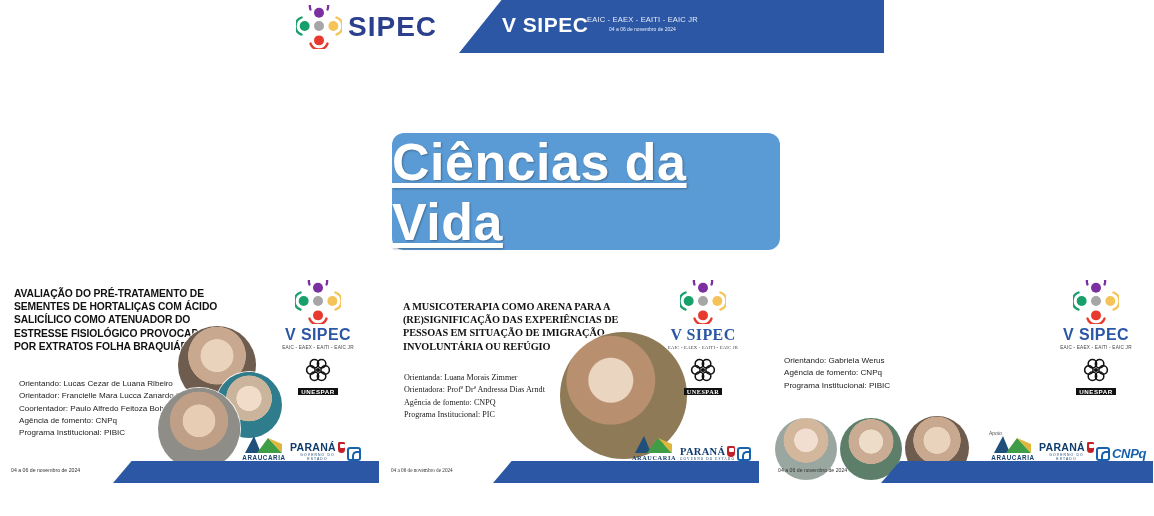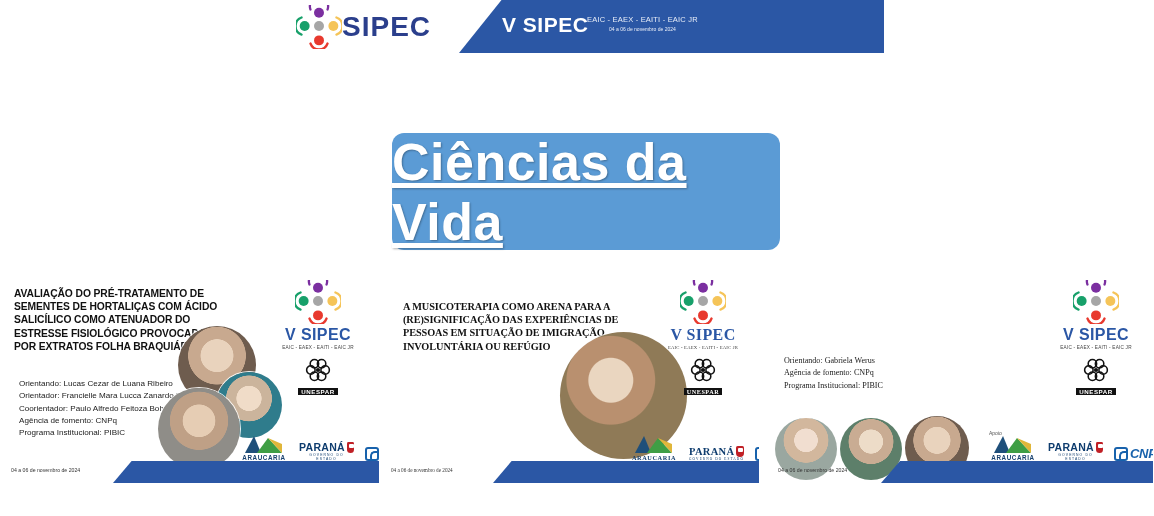--- a/index.html
+++ b/index.html
@@ -21,21 +21,21 @@
   }
   #top-banner-blue {
     position: absolute;
     left: 175px; top: 0; width: 425px; height: 53px;
     background: #2b57a5;
     clip-path: polygon(10% 0, 100% 0, 100% 100%, 0 100%);
   }
   #top-banner-left {
     position: absolute;
     left: 0; top: 0; width: 185px; height: 53px;
-    display: flex; align-items: center; 
+    display: flex; align-items: center; gap: 6px;
     padding-left: 12px;
   }
   .sipec-mark {
     position: relative;
     width: 46px; height: 44px;
     flex: 0 0 auto;
   }
 
   #top-banner .sipec-word {
     font-size: 28px; font-weight: bold; letter-spacing: 1px;
@@ -104,21 +104,21 @@
   .poster-card.c3 .card-title { left: 14px; top: 9px; width: 255px; }
 
   .card-meta {
     position: absolute;
     font-size: 8.1px;
     line-height: 1.52;
     color: #1a1a1a;
   }
   .poster-card.c1 .card-meta { left: 19px; top: 100px; }
   .poster-card.c2 .card-meta { left: 24px; top: 94px; }
-  .poster-card.c3 .card-meta { left: 17px; top: 77px; font-family: Liberation Serif, serif; }
+  .poster-card.c3 .card-meta { left: 17px; top: 77px; }
   .card-meta div { white-space: nowrap; }
 
   
   .card-logo-block {
     position: absolute;
     top: 2px;
     width: 92px;
     text-align: center;
   }
   .poster-card.c1 .card-logo-block { left: 272px; }
@@ -136,21 +136,21 @@
   }
   .unespar-wrap { margin-top: 7px; display:flex; flex-direction:column; align-items:center;}
   .unespar-txt {
     font-size: 6.2px; font-weight: bold; color: #111; letter-spacing: .5px;
     background: #111; color: #fff; padding: 0 3px; margin-top: 1px;
   }
 
   
   .sponsors {
     position: absolute;
-    display: flex; align-items: flex-end; gap: 11px; margin-top: 24px;
+    display: flex; align-items: flex-end; gap: 2px; margin-top: 24px;
   }
   .poster-card.c1 .sponsors { left: 240px; bottom: 22px; }
   .poster-card.c2 .sponsors { left: 250px; bottom: 22px; }
   .poster-card.c3 .sponsors { left: 222px; bottom: 22px; }
   .apoio-label {
     position: absolute; font-size: 5px; color: #555;
   }
   .poster-card.c3 .apoio-label { left: 222px; bottom: 47px; }
 
   .logo-araucaria { width: 48px; text-align: center; }
@@ -304,20 +304,26 @@
 
     <div class="card-footer">
       <div class="bar"></div>
       <div class="date">04 a 06 de novembro de 2024</div>
     </div>
   </div>
 
   <div class="poster-card c2">
     <div class="card-title">A MUSICOTERAPIA COMO ARENA PARA A (RE)SIGNIFICAÇÃO DAS EXPERIÊNCIAS DE PESSOAS EM SITUAÇÃO DE IMIGRAÇÃO INVOLUNTÁRIA OU REFÚGIO</div>
 
+    <div class="card-meta">
+      <div>Orientanda: Luana Morais Zimmer</div>
+      <div>Orientadora: Profª Drª Andressa Dias Arndt</div>
+      <div>Agência de fomento: CNPQ</div>
+      <div>Programa Institucional: PIC</div>
+    </div>
 
     <div class="photo" style="left: 180px; top: 54px; width: 127px; height: 127px; background-image: radial-gradient(circle at 40% 38%, rgb(234, 214, 192) 0px, rgb(234, 214, 192) 20%, rgb(185, 144, 111) 21%, rgb(185, 144, 111) 40%, rgb(143, 122, 87) 41%, rgb(143, 122, 87) 100%);"></div>
 
     <div class="card-logo-block">
       <div class="sipec-mark"><svg viewBox="0 0 46 46" width="46" height="44">
             <path d="M 14.07292010253387 4.750808638406148 A 9.5 9.5 0 1 1 31.92707989746613 4.750808638406147" stroke="#7b2fa0" stroke-width="2.4" fill="none" stroke-linecap="round"></path>
             <circle cx="23" cy="8" r="5.2" fill="#7b2fa0"></circle>
             <path d="M 4.750808638406147 30.92707989746613 A 9.5 9.5 0 0 1 4.750808638406141 13.072920102533873" stroke="#17a06a" stroke-width="2.4" fill="none" stroke-linecap="round"></path>
             <circle cx="8" cy="22" r="5.2" fill="#17a06a"></circle>
             <circle cx="23" cy="22" r="5.2" fill="#a6a6a6"></circle>

